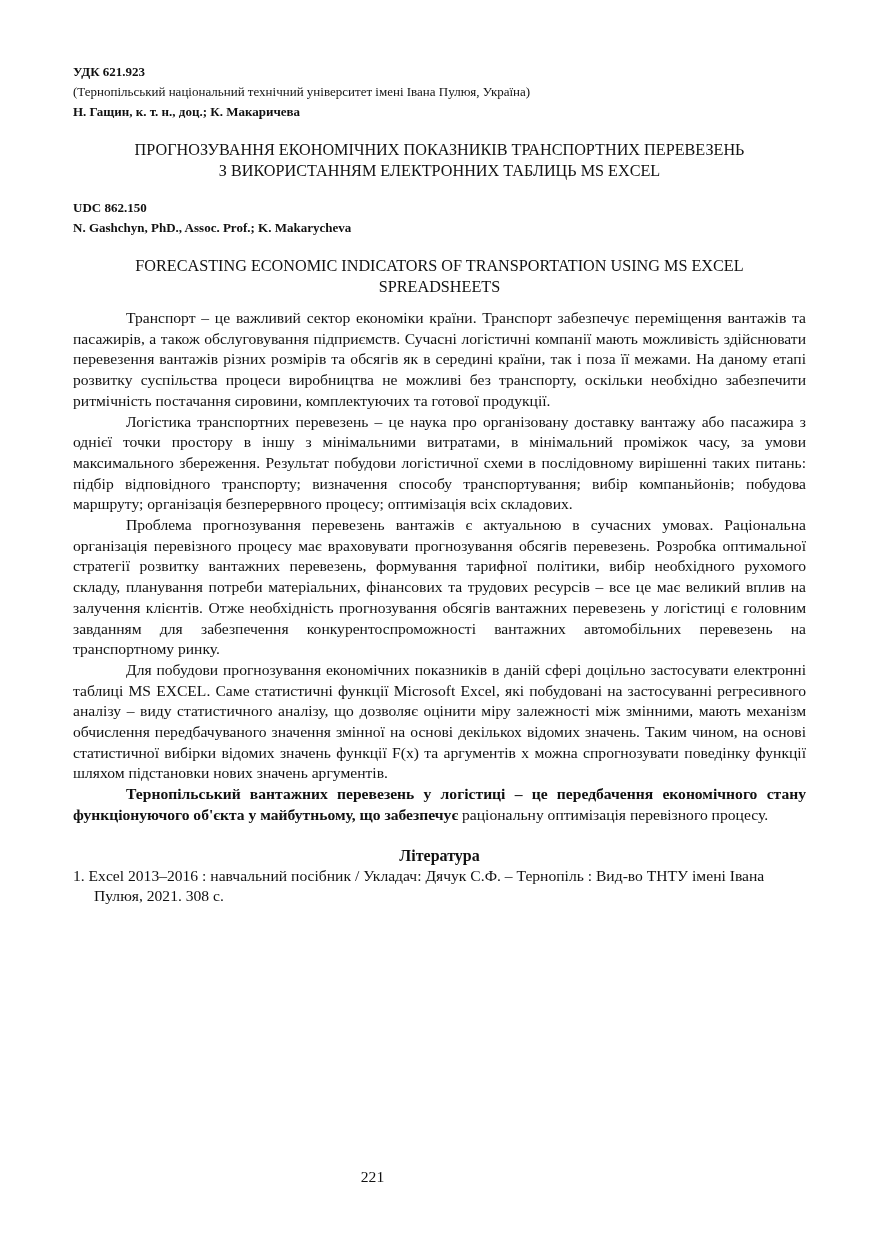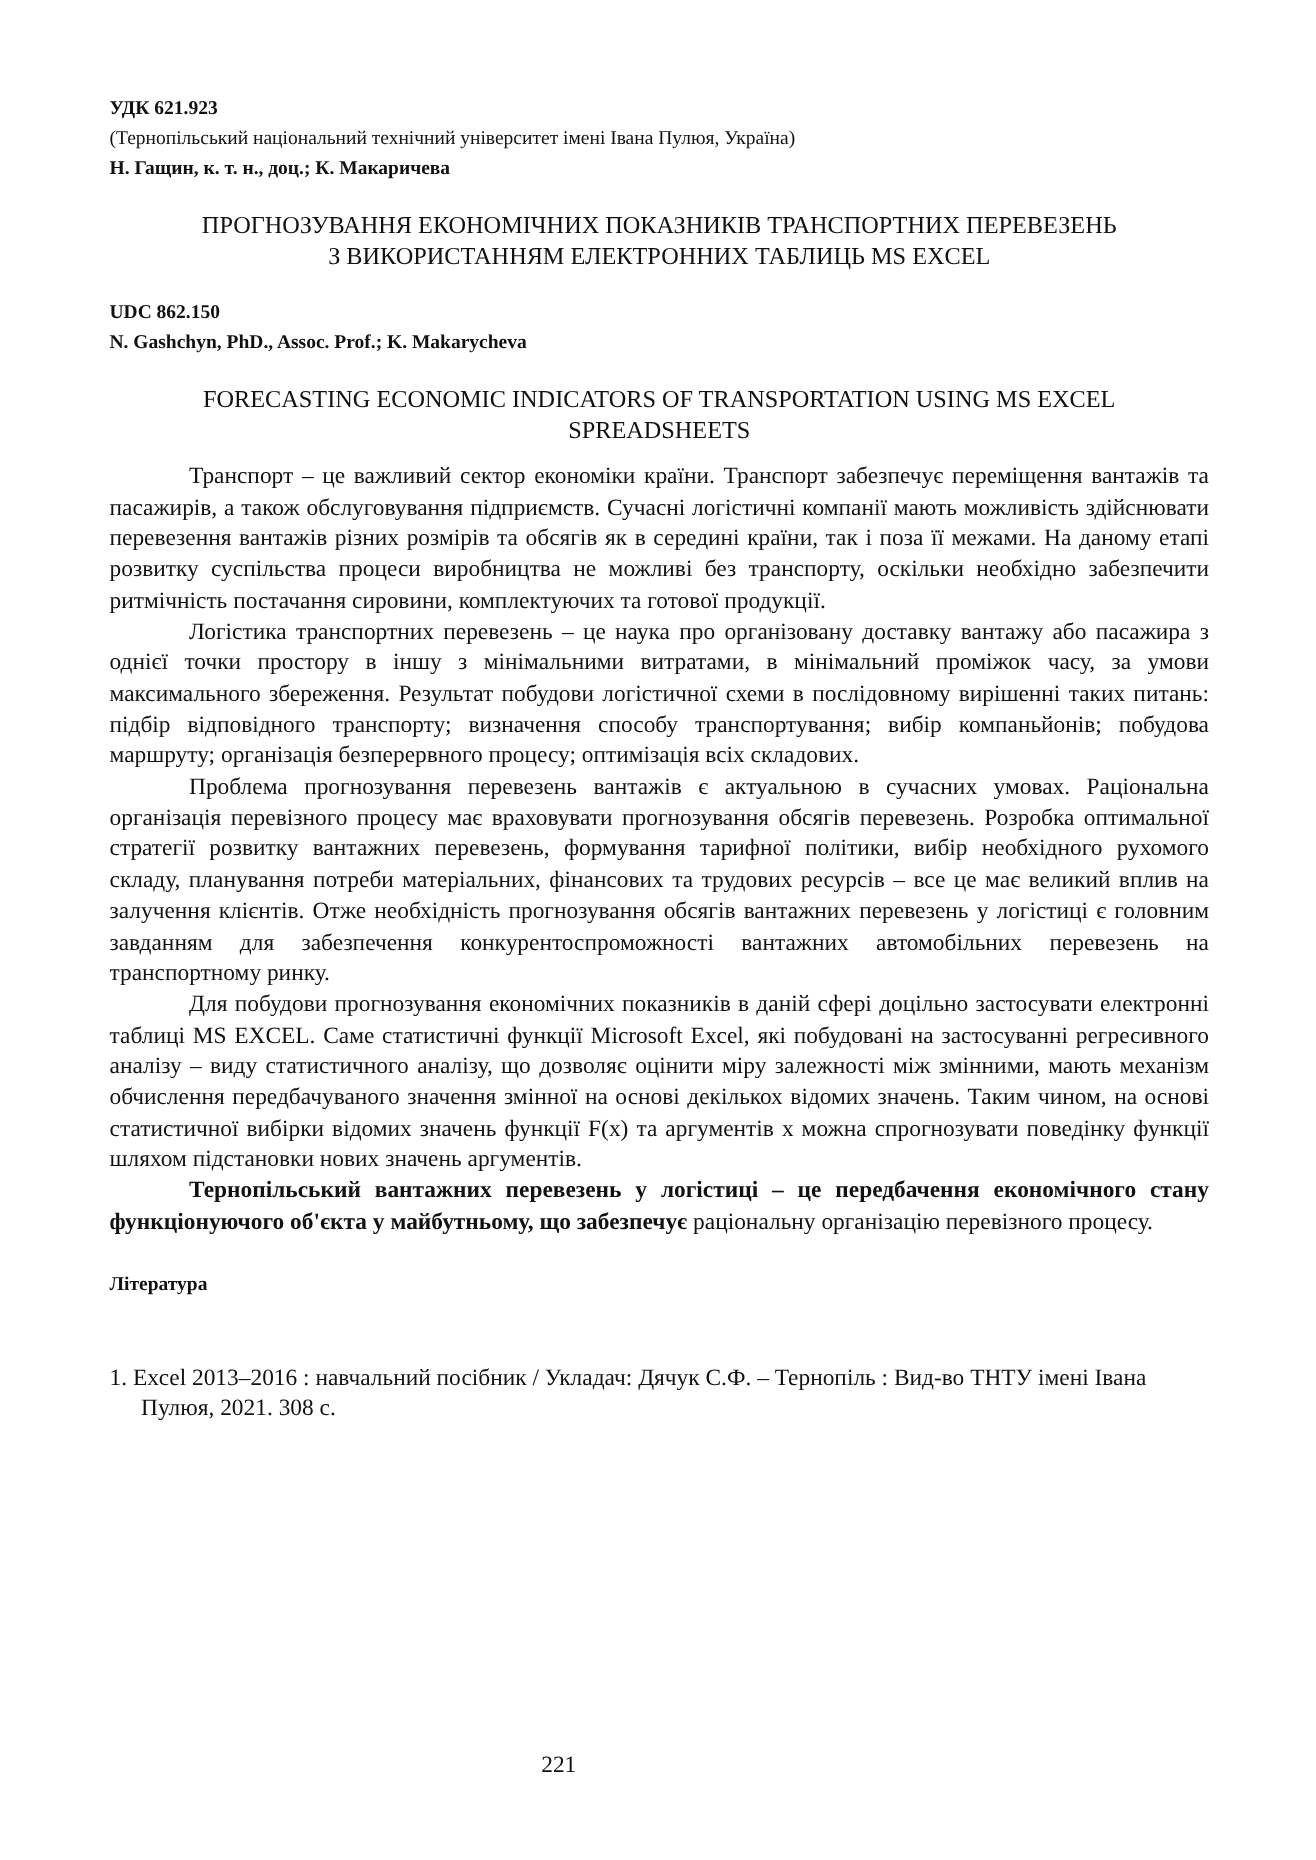--- a/index.html
+++ b/index.html
@@ -4,22 +4,22 @@
 <style>
   html, body { margin: 0; padding: 0; background: #ffffff; }
   body { width: 877px; height: 1240px; position: relative; overflow: hidden;
          font-family: "Liberation Serif", "DejaVu Serif", serif; color: #111; }
   .page { position: absolute; left: 73px; top: 62px; width: 733px; }
   .line { font-size: 13px; line-height: 20px; }
   .b { font-weight: bold; }
   .title { font-weight: normal; font-size: 16.2px; line-height: 21px; text-align: center; }
   .para { font-size: 15.6px; line-height: 20.7px; text-align: justify; text-indent: 53px; margin: 0; }
   .heavy { font-weight: bold; }
-  .lit-head { font-weight: bold; font-size: 13px; line-height: 20px; text-align: left; }
-  .ref { font-size: 15.6px; line-height: 20.7px; padding-left: 21px; text-indent: -21px; margin-top: 43px; }
+  .lit-head { font-weight: bold; font-size: 16px; line-height: 20px; text-align: center; }
+  .ref { font-size: 15.6px; line-height: 20.7px; padding-left: 21px; text-indent: -21px; }
   .pagenum { position: absolute; top: 1168px; left: 0; width: 745px; text-align: center;
              font-size: 15.6px; }
 </style>
 </head>
 <body>
 
 <div class="page">
   <div class="line b">УДК 621.923</div>
   <div class="line">(Тернопільський національний технічний університет імені Івана Пулюя, Україна)</div>
   <div class="line b">Н. Гащин, к. т. н., доц.; К. Макаричева</div>
@@ -34,20 +34,20 @@
 
   <div style="height:18px"></div>
   <div class="title">FORECASTING ECONOMIC INDICATORS OF TRANSPORTATION USING MS EXCEL</div>
   <div class="title">SPREADSHEETS</div>
 
   <div style="height:10px"></div>
   <p class="para">Транспорт – це важливий сектор економіки країни. Транспорт забезпечує переміщення вантажів та пасажирів, а також обслуговування підприємств. Сучасні логістичні компанії мають можливість здійснювати перевезення вантажів різних розмірів та обсягів як в середині країни, так і поза її межами. На даному етапі розвитку суспільства процеси виробництва не можливі без транспорту, оскільки необхідно забезпечити ритмічність постачання сировини, комплектуючих та готової продукції.</p>
   <p class="para">Логістика транспортних перевезень – це наука про організовану доставку вантажу або пасажира з однієї точки простору в іншу з мінімальними витратами, в мінімальний проміжок часу, за умови максимального збереження. Результат побудови логістичної схеми в послідовному вирішенні таких питань: підбір відповідного транспорту; визначення способу транспортування; вибір компаньйонів; побудова маршруту; організація безперервного процесу; оптимізація всіх складових.</p>
   <p class="para">Проблема прогнозування перевезень вантажів є актуальною в сучасних умовах. Раціональна організація перевізного процесу має враховувати прогнозування обсягів перевезень. Розробка оптимальної стратегії розвитку вантажних перевезень, формування тарифної політики, вибір необхідного рухомого складу, планування потреби матеріальних, фінансових та трудових ресурсів – все це має великий вплив на залучення клієнтів. Отже необхідність прогнозування обсягів вантажних перевезень у логістиці є головним завданням для забезпечення конкурентоспроможності вантажних автомобільних перевезень на транспортному ринку.</p>
   <p class="para">Для побудови прогнозування економічних показників в даній сфері доцільно застосувати електронні таблиці MS EXCEL. Саме статистичні функції Microsoft Excel, які побудовані на застосуванні регресивного аналізу – виду статистичного аналізу, що дозволяє оцінити міру залежності між змінними, мають механізм обчислення передбачуваного значення змінної на основі декількох  відомих значень. Таким чином, на основі статистичної вибірки відомих значень  функції F(x) та  аргументів x можна  спрогнозувати  поведінку  функції  шляхом підстановки нових значень аргументів.</p>
-  <p class="para"><span class="heavy">Тернопільський вантажних перевезень у логістиці – це передбачення економічного стану функціонуючого об'єкта у майбутньому, що забезпечує</span><span>  раціональну організацію перевізного процесу.</span></p>
+  <p class="para"><span class="heavy">Тернопільський вантажних перевезень у логістиці – це передбачення економічного стану функціонуючого об'єкта у майбутньому, що забезпечує</span><span>  раціональну оптимізація перевізного процесу.</span></p>
 
   <div style="height:20px"></div>
   <div class="lit-head">Література</div>
   <div class="ref">1. Excel 2013–2016 : навчальний посібник / Укладач: Дячук С.Ф. – Тернопіль : Вид-во ТНТУ імені Івана Пулюя, 2021. 308 с.</div>
 </div>
 
 <div class="pagenum">221</div>
 
 </body></html>

